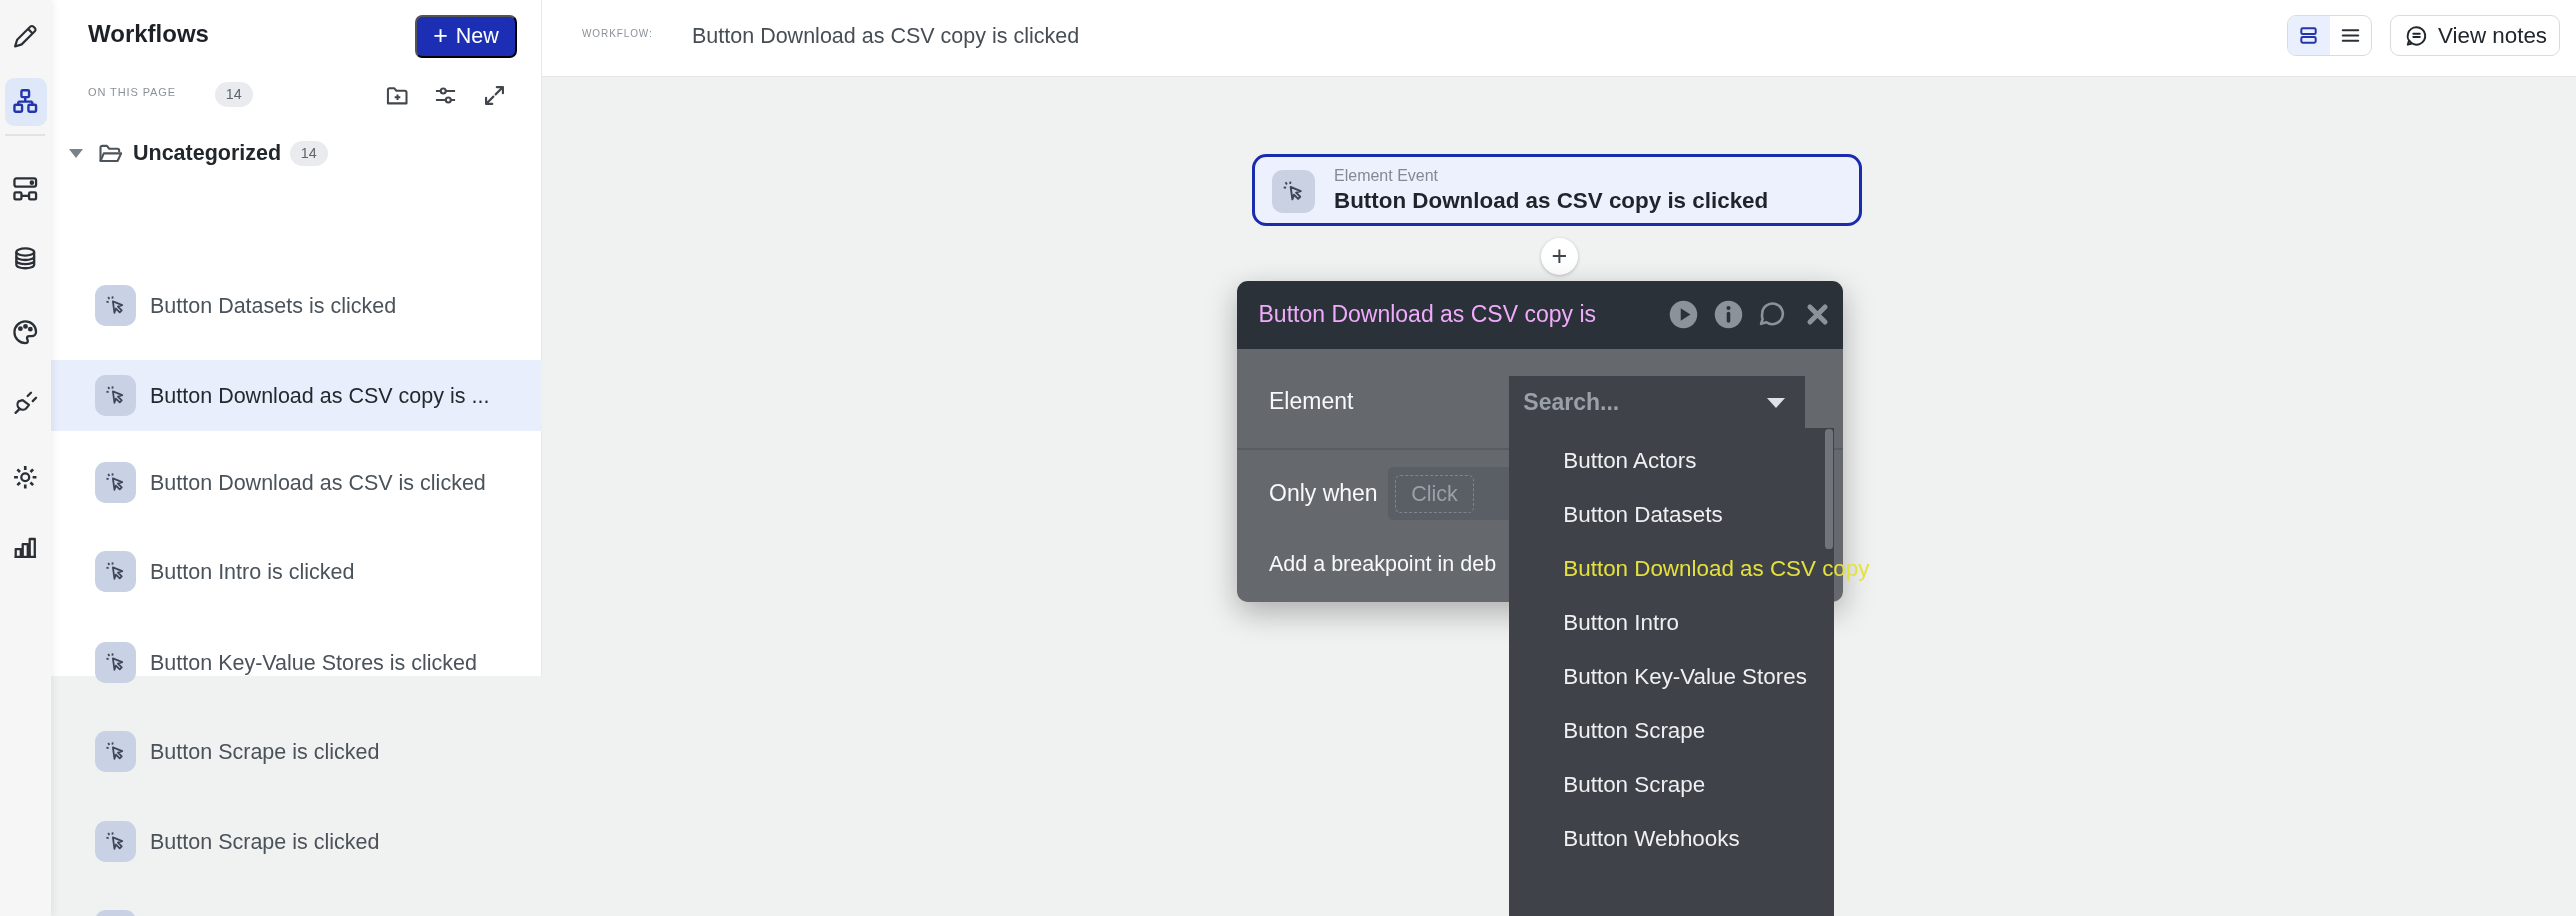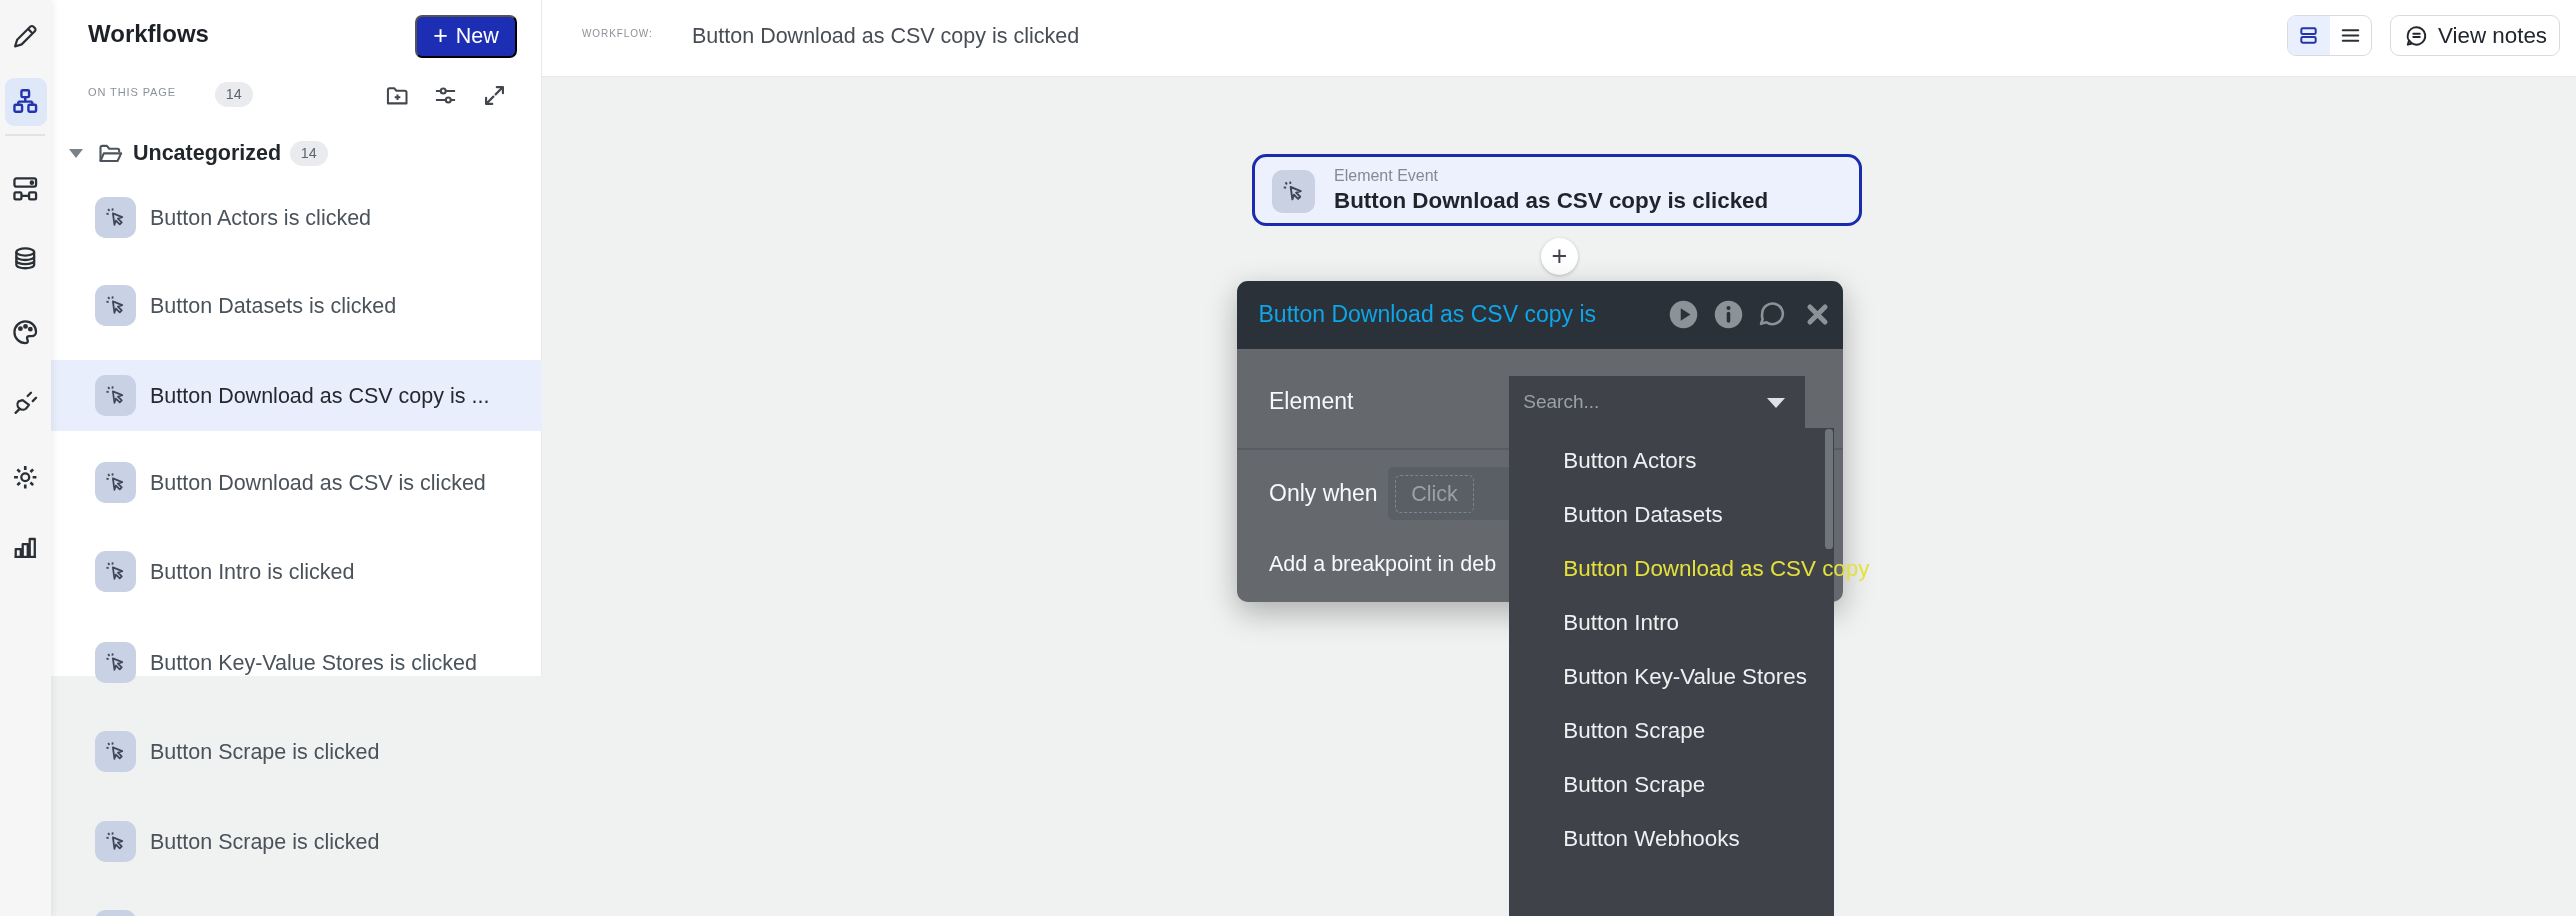--- a/index.html
+++ b/index.html
@@ -75,40 +75,40 @@
   
   .plus-circle { position:absolute; left:1541px; top:238px; width:37px; height:37px; border-radius:50%;
           background:#fff; box-shadow:0 0.9px 3.6px rgba(0,0,0,.22); z-index:2; display:flex; align-items:center;
           justify-content:center; font-size:27px; color:#3f454c; cursor:pointer; }
 
   
   .modal { position:absolute; left:1237px; top:281px; width:606px; height:321px; border-radius:10.8px;
           box-shadow:0 10.8px 30.5px rgba(0,0,0,.28); z-index:3; }
   .modal-header { position:absolute; left:0; top:0; width:100%; height:68px; background:#2b3138;
           border-radius:10.8px 10.8px 0 0; }
-  .modal-title { position:absolute; left:21.5px; top:20px; font-size:23px; color:#0ea5e9; white-space:nowrap; }
+  .modal-title { position:absolute; left:21.5px; top:20px; font-size:23px; color:#f0abfc; white-space:nowrap; }
   .modal-icons { position:absolute; right:9px; top:17px; display:flex; gap:11.7px; align-items:center; }
   .modal-icons .mi { width:33px; height:33px; cursor:pointer; color:#8b9298; }
   .modal-icons svg { width:100%; height:100%; }
   .modal-body { position:absolute; left:0; top:68px; width:100%; height:253px; background:#65696e;
           border-radius:0 0 10.8px 10.8px; }
   .mb-element-label { position:absolute; left:32px; top:39px; font-size:23px; color:#f7f9fa; }
   .mb-divider { position:absolute; left:0; top:99px; width:100%; height:1.8px; background:#585d63; }
   .mb-onlywhen { position:absolute; left:32px; top:131px; font-size:23px; color:#f7f9fa; }
   .mb-chip-area { position:absolute; left:151px; top:118px; width:125px; height:53px; background:#5a5f65; border-radius:5.4px; }
   .btn-click { position:absolute; left:158px; top:126px; width:79px; height:38px; border:1.8px dashed #7f858c;
           border-radius:5.4px; font-size:21.5px; color:#9aa0a7; background:transparent; display:flex;
           align-items:center; justify-content:center; cursor:pointer; }
   .mb-breakpoint { position:absolute; left:32px; top:203px; font-size:21.5px; color:#f7f9fa; white-space:nowrap; }
 
   
   .dd-search { position:absolute; left:1509px; top:376px; width:296px; height:52px; background:#3f4349; z-index:4; }
   .dd-search input { position:absolute; left:14.3px; top:0; width:224px; height:52px; background:transparent;
-          border:none; outline:none; font-size:19px; color:#e9ebed;
-          font-family:"Liberation Sans","DejaVu Sans",sans-serif; }
+          border:none; outline:none; font-size:23px; color:#e9ebed;
+          font-family:"Liberation Sans","DejaVu Sans",sans-serif;font-weight:bold; }
   .dd-search input::placeholder { color:#9aa0a7; opacity:1; }
   .dd-caret { position:absolute; right:20px; top:22.4px; width:0; height:0; border-left:9px solid transparent;
           border-right:9px solid transparent; border-top:10px solid #dfe2e5; cursor:pointer; }
   .dd-list { position:absolute; left:1509px; top:428px; width:325px; height:488px; background:#3f4349;
           z-index:4; padding-top:6.3px; }
   .dd-item { height:54px; line-height:54px; padding-left:14.3px; font-size:22.4px; color:#eef0f1;
           white-space:nowrap; cursor:pointer;margin-left:40px; }
   .dd-item.selected { color:#e5e13c; }
   .dd-thumb { position:absolute; right:0.9px; top:0.9px; width:8px; height:120px; background:#70757b;
           border-radius:3.6px; cursor:pointer; }
@@ -213,29 +213,20 @@
     <div class="folder-caret"></div>
     <div class="folder-icon">
       <svg viewBox="0 0 24 24" fill="none" stroke="currentColor" stroke-width="1.8" stroke-linejoin="round">
         <path d="M3 18V6.5A1.5 1.5 0 0 1 4.5 5h4l2 2.5h7A1.5 1.5 0 0 1 19 9v1.5"></path>
         <path d="M3 18l2.8-6.5h14.9L17.6 18z"></path>
       </svg>
     </div>
     <span class="folder-name">Uncategorized</span>
     <span class="pill folder-pill">14</span>
 
-    <div class="wf-row" style="top:182px;">
-      <span class="wf-ico">
-          <svg viewBox="0 0 24 24" fill="none" stroke="currentColor" stroke-width="1.7" stroke-linejoin="round">
-            <path d="M9.5 8l9 3.6-4.2 1.4 3.7 3.7-1.9 1.9-3.7-3.7-1.4 4.1z"></path>
-            <path d="M5 3.8l1.1 1.9M3.3 8.3l2.1.4M9.3 3.2l-.3 2.1"></path>
-          </svg>
-        </span>
-      <span class="wf-label">Button Actors is clicked</span>
-    </div>
     <div class="wf-row" style="top:270px;">
       <span class="wf-ico">
           <svg viewBox="0 0 24 24" fill="none" stroke="currentColor" stroke-width="1.7" stroke-linejoin="round">
             <path d="M9.5 8l9 3.6-4.2 1.4 3.7 3.7-1.9 1.9-3.7-3.7-1.4 4.1z"></path>
             <path d="M5 3.8l1.1 1.9M3.3 8.3l2.1.4M9.3 3.2l-.3 2.1"></path>
           </svg>
         </span>
       <span class="wf-label">Button Datasets is clicked</span>
     </div>
     <div class="wf-row selected" style="top:360px;">

